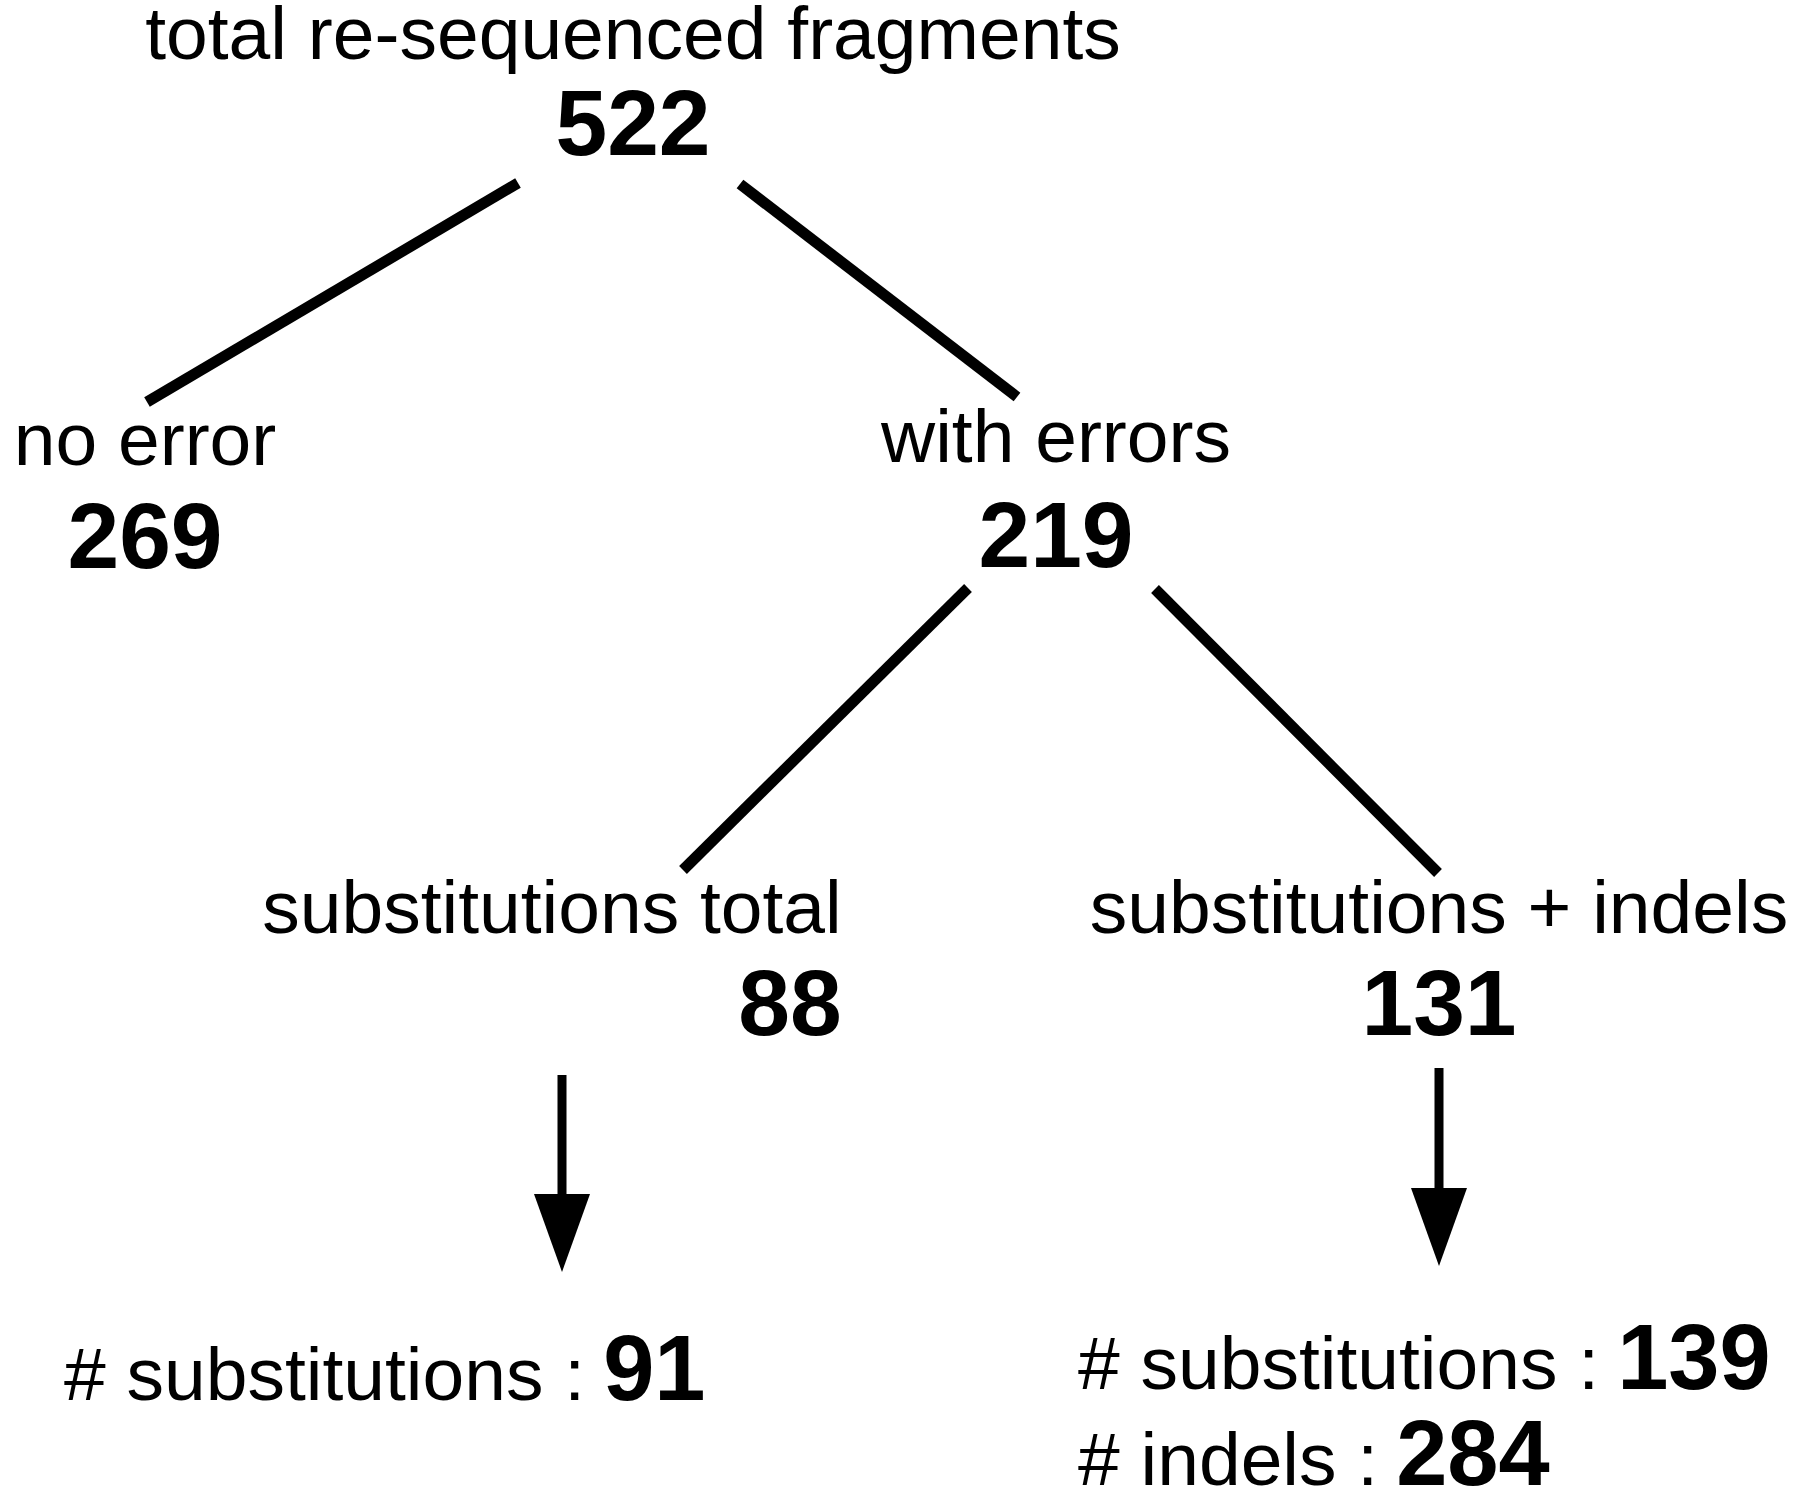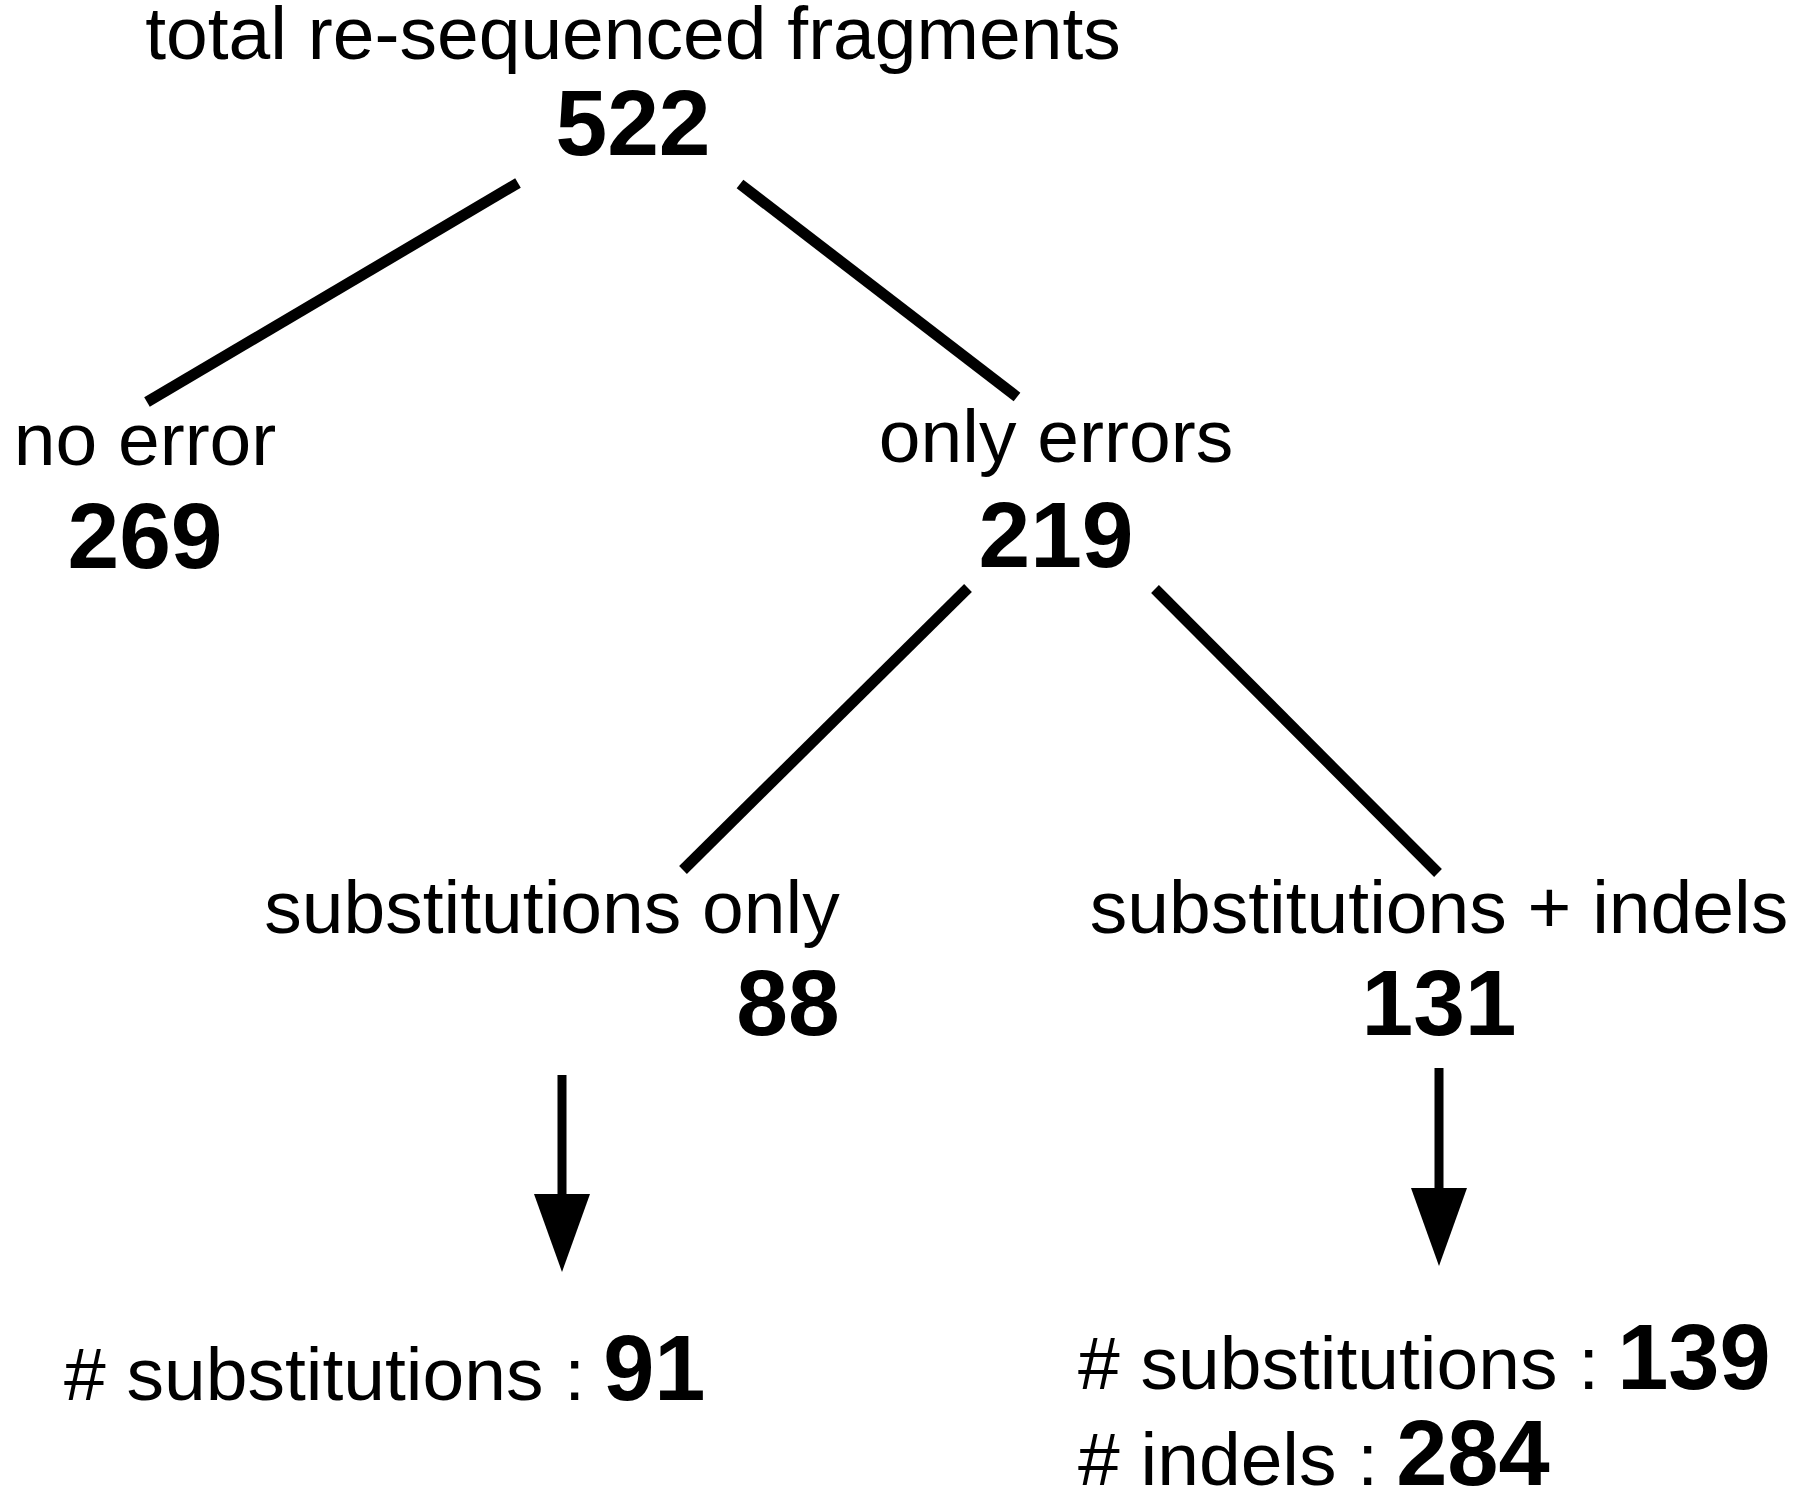--- a/index.html
+++ b/index.html
@@ -88,26 +88,26 @@
     <div class="label">total re-sequenced fragments</div>
     <div class="value" style="margin-top:6px;">522</div>
   </div>
 
   <div class="node" style="left:145px; top:402px;">
     <div class="label">no error</div>
     <div class="value" style="margin-top:13px;">269</div>
   </div>
 
   <div class="node" style="left:1056px; top:399px;">
-    <div class="label">only errors</div>
+    <div class="label">with errors</div>
     <div class="value" style="margin-top:15px;">219</div>
   </div>
 
   <div class="node" style="left:552px; top:870px;">
-    <div class="label">substitutions only</div>
+    <div class="label">substitutions total</div>
     <div class="value" style="margin-top:12px;text-align:right;">88</div>
   </div>
 
   <div class="node" style="left:1439px; top:870px;">
     <div class="label">substitutions + indels</div>
     <div class="value" style="margin-top:12px;">131</div>
   </div>
 
   <div class="result" style="left:64px; top:1322px;">
     <span class="rlabel"># substitutions :</span><span class="rvalue">91</span>

